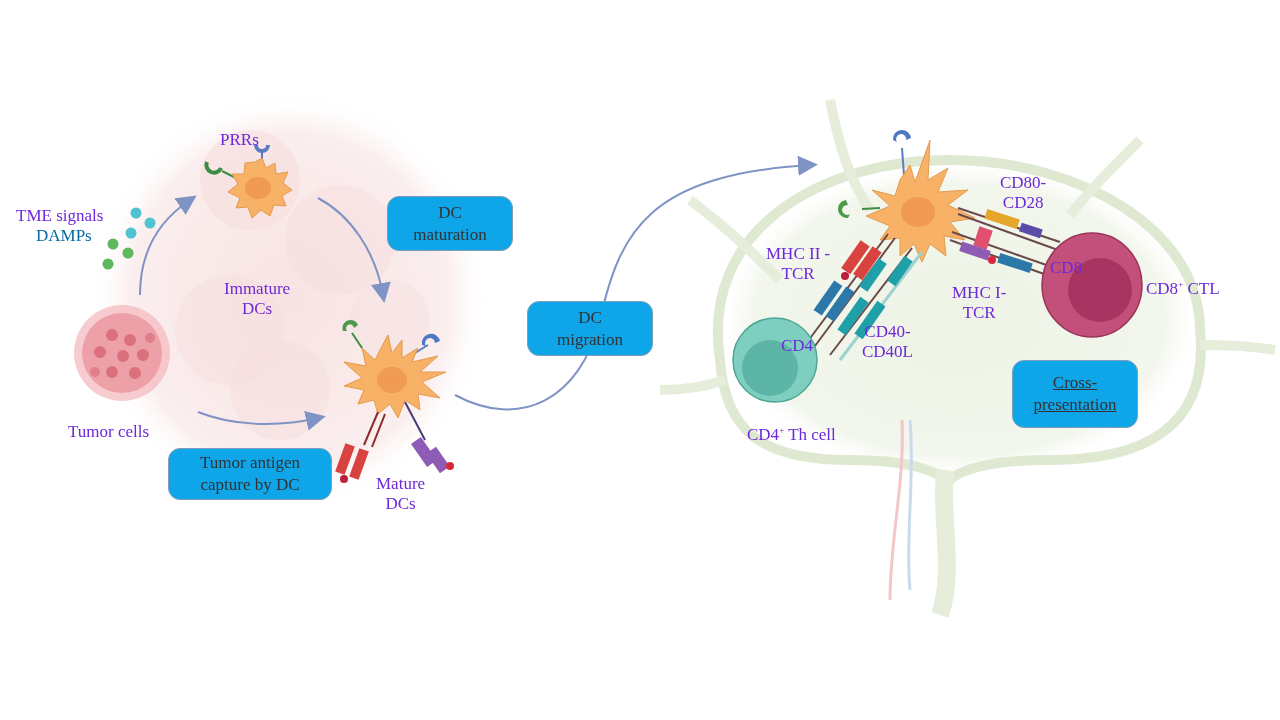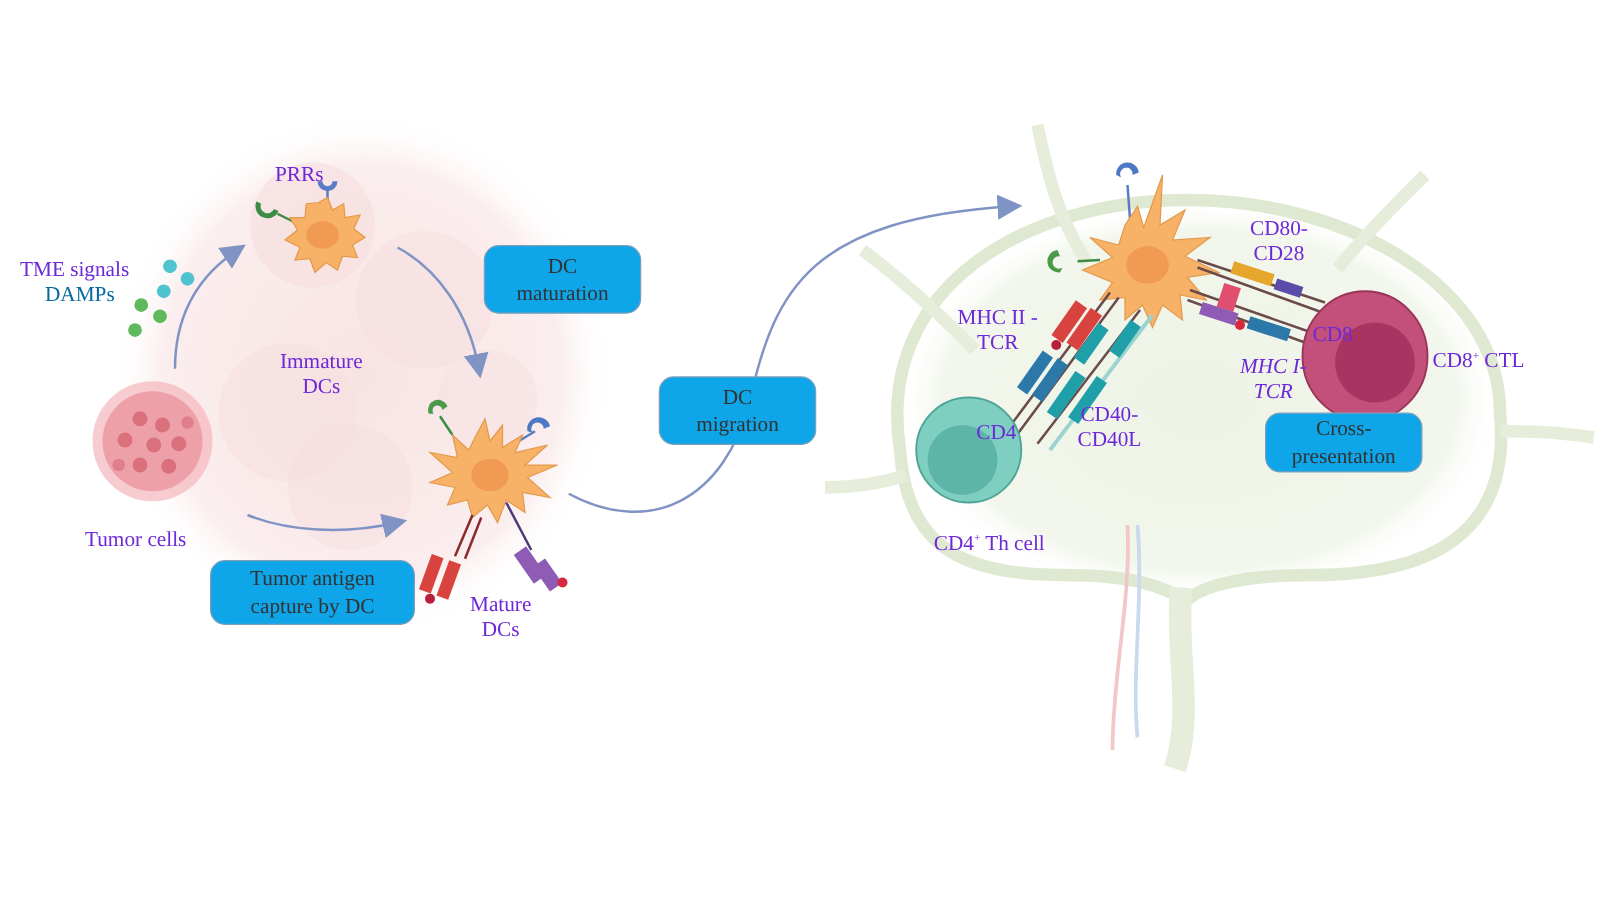--- a/index.html
+++ b/index.html
@@ -194,28 +194,28 @@
 </div>
 
 <div class="lbl" style="left:1000px; top:173px;">
   <div>CD80-</div>
   <div>CD28</div>
 </div>
 <div class="lbl" style="left:766px; top:244px;">
   <div>MHC II -</div>
   <div>TCR</div>
 </div>
-<div class="lbl" style="left:992px; top:283px;font-style:italic;">
+<div class="lbl" style="left:952px; top:283px;">
   <div>MHC I-</div>
   <div>TCR</div>
 </div>
 <div class="lbl" style="left:862px; top:322px;">
   <div>CD40-</div>
   <div>CD40L</div>
 </div>
 <div class="lbl" style="left:781px; top:336px;">CD4</div>
 <div class="lbl" style="left:1050px; top:258px;">CD8</div>
 <div class="lbl left" style="left:706px; top:420px;margin-left:41px;"><span>CD4</span><sup>+</sup><span> Th cell</span></div>
 <div class="lbl left" style="left:1146px; top:274px;font-family:Liberation Serif, serif;"><span>CD8</span><sup>+</sup><span> CTL</span></div>
-<div class="box" style="left:1012px; top:330px; width:126px; height:48px;">
+<div class="box" style="left:1012px; top:360px; width:126px; height:68px;text-decoration:underline;">
   <div>Cross-</div>
   <div>presentation</div>
 </div>
 
 </body></html>

